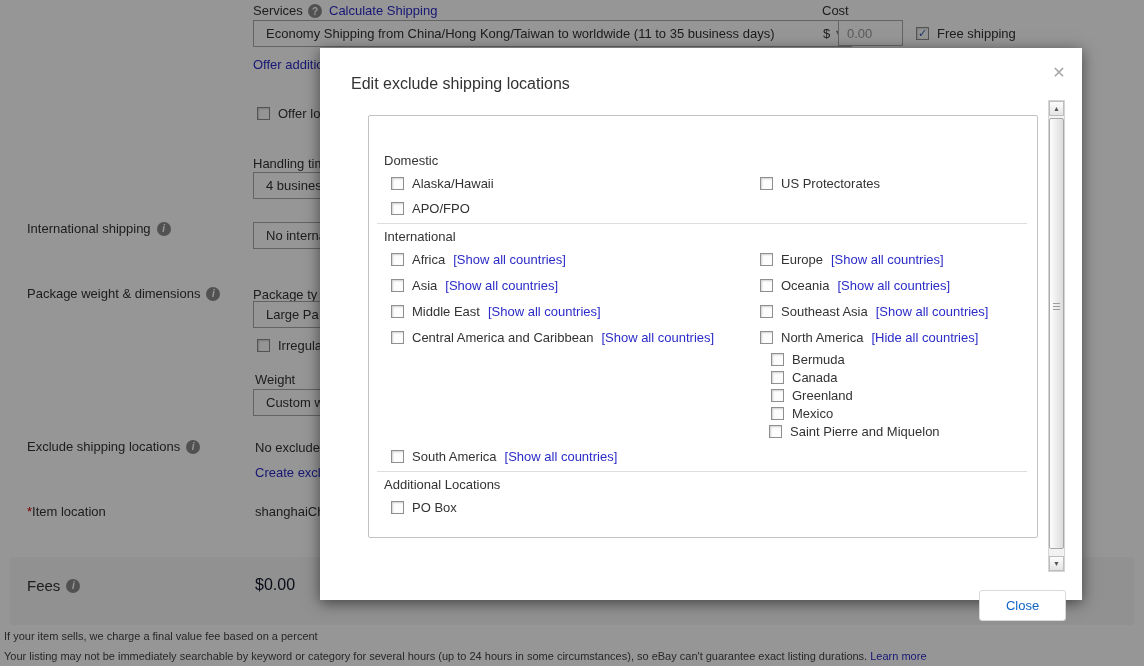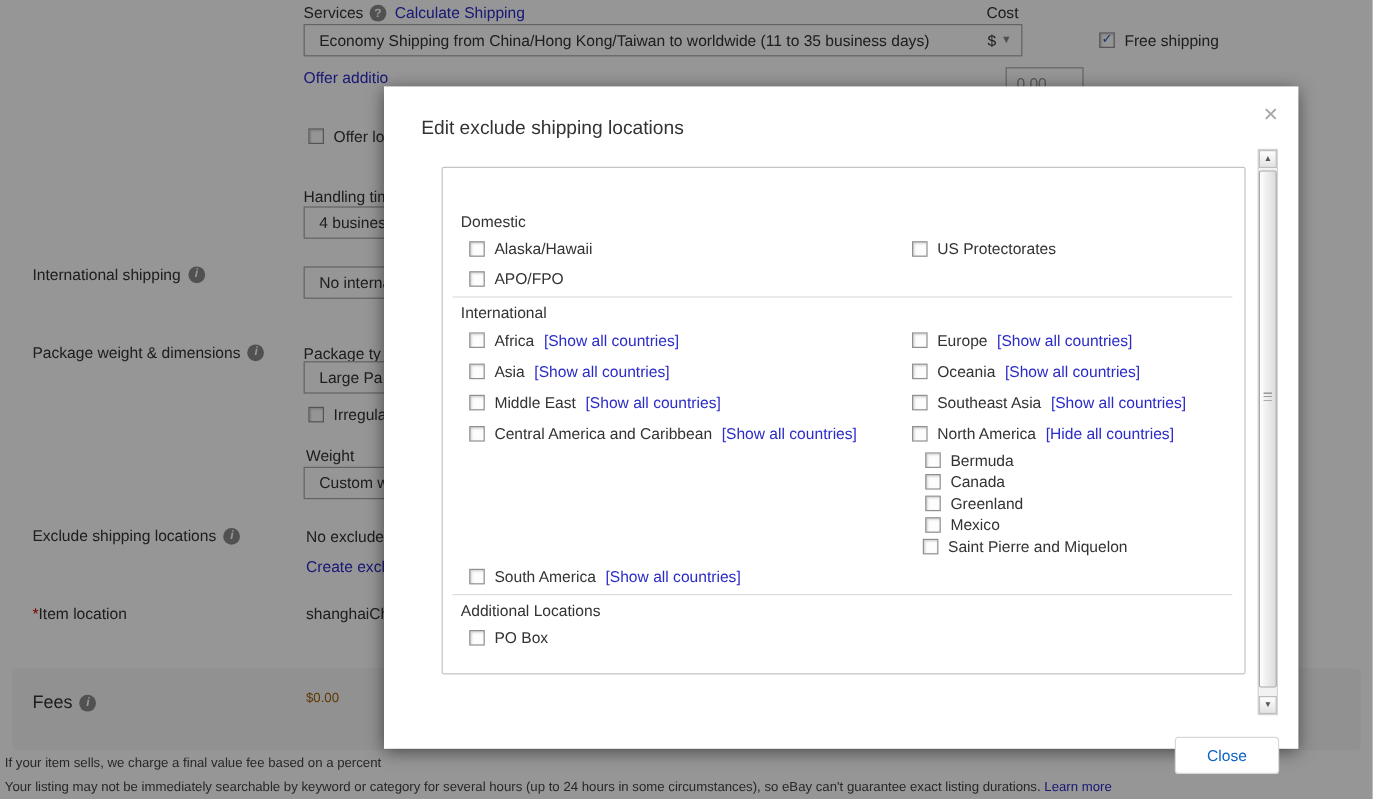--- a/index.html
+++ b/index.html
@@ -25,21 +25,21 @@
   .txtinput { position:absolute; height:26px; width:65px; border:1px solid #ababab; background:#fff;
         font-size:13px; color:#999; padding-left:8px; font-family:inherit; }
   .fees-panel { position:absolute; left:10px; top:557px; width:1124px; height:68px; background:#f6f6f6; border-radius:4px; }
   .footer-line { position:absolute; font-size:11px; color:#444; white-space:nowrap; }
 
   
   .overlay { position:absolute; inset:0; background:rgba(0,0,0,0.41); z-index:5; }
 
   
   .modal { position:absolute; left:320px; top:48px; width:762px; height:552px; background:#fff; z-index:10;
-           box-shadow:0 3px 14px rgba(0,0,0,.55);margin-top:24px; }
+           box-shadow:0 3px 14px rgba(0,0,0,.55); }
   .modal-title { position:absolute; left:31px; top:27px; font-size:16px; color:#333; }
   .modal-close { position:absolute; left:728px; top:14px; width:22px; height:22px; color:#a7a7a7;
                  font-size:16px; font-weight:bold; text-align:center; line-height:22px; cursor:pointer; }
   .panel { position:absolute; left:48px; top:67px; width:670px; height:423px; border:1px solid #c3c3c3;
            background:#fff; border-radius:2px; }
   .panel-header { position:absolute; left:0; top:0; right:0; height:28px;
            background:linear-gradient(#f8f8f8,#dadada); border-bottom:1px solid #b5b5b5;
            font-size:13px; font-weight:bold; color:#444; line-height:28px; padding-left:9px;
            border-radius:2px 2px 0 0; }
   .sect { position:absolute; font-size:13px; color:#333; white-space:nowrap; }
@@ -74,21 +74,21 @@
     <span class="circle-icon" style="position:absolute;left:308px;top:4px;font-style:normal">?</span>
     <a class="lbl link" style="left:329px;top:3px">Calculate Shipping</a>
 
     <div class="dd" style="left:253px;top:20px;width:599px">
       <span>Economy Shipping from China/Hong Kong/Taiwan to worldwide (11 to 35 business days)</span>
       <span class="caret">▼</span>
     </div>
 
     <span class="lbl" style="left:822px;top:3px">Cost</span>
     <span class="lbl" style="left:823px;top:26px">$</span>
-    <input class="txtinput" style="left: 838px; top: 20px; margin-top: 36px;" value="0.00">
+    <input class="txtinput" style="left: 838px; top: 20px;" value="0.00">
     <div class="cbrow" style="left:916px;top:26px">
       <span class="cb">✓</span>
       <span>Free shipping</span>
     </div>
 
     <a class="lbl link" style="left:253px;top:57px">Offer additio</a>
 
     <div class="cbrow" style="left:257px;top:106px">
       <span class="cb"></span>
       <span>Offer loc</span>
@@ -135,21 +135,21 @@
       <span class="red">*</span>
       <span>Item location</span>
     </div>
     <span class="lbl" style="left:255px;top:504px">shanghaiCh</span>
 
     <div class="fees-panel">
       <div class="lblrow" style="left:17px;top:20px;font-size:15px">
         <span>Fees</span>
         <span class="circle-icon">i</span>
       </div>
-      <span class="lbl" style="left:245px;top:19px;font-size:11px;color:#a16207">$0.00</span>
+      <span class="lbl" style="left:245px;top:19px;font-size:16px;color:#0f172a">$0.00</span>
     </div>
 
     <div class="footer-line" style="left:4px;top:630px">If your item sells, we charge a final value fee based on a percent</div>
     <div class="footer-line" style="left:4px;top:650px">
       <span>Your listing may not be immediately searchable by keyword or category for several hours (up to 24 hours in some circumstances), so eBay can't guarantee exact listing durations.</span>
       <a class="link">Learn more</a>
     </div>
   </div>
 
   <div class="overlay"></div>

